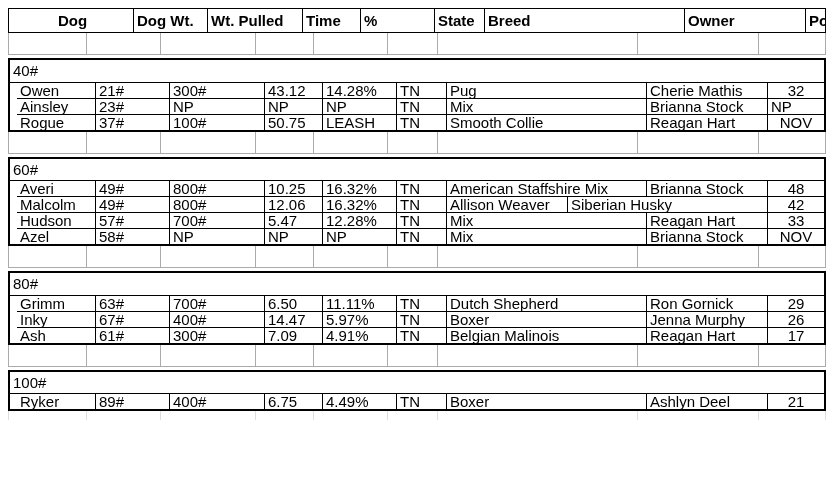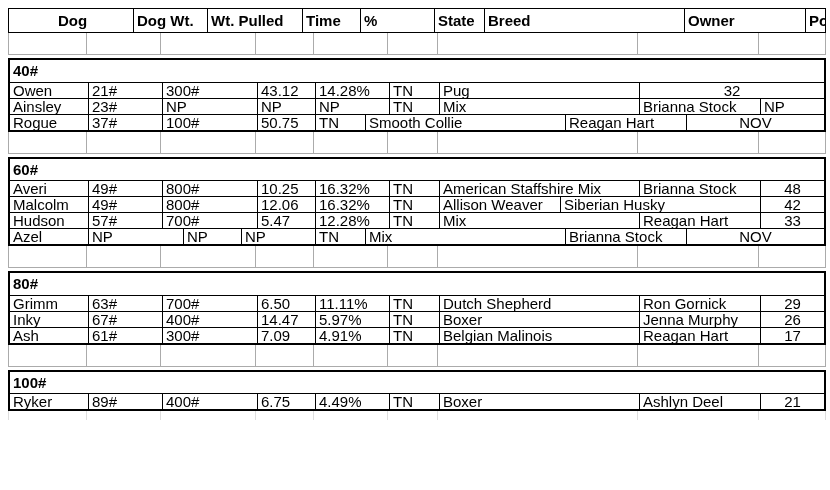--- a/index.html
+++ b/index.html
@@ -59,23 +59,23 @@
     box-sizing: border-box;
     border: 2px solid #000;
   }
   .title-row {
     box-sizing: border-box;
     height: 22.5px;
     border-bottom: 1.5px solid #000;
     display: flex;
     align-items: center;
     padding: 0 3px;
-    font-weight: bold;
-  }
-  .drow { height: 15px; }
+    font-weight: normal;
+  }
+  .drow { height: 15px; margin-left: 7px; }
   .drow + .drow { border-top: 1.5px solid #000; }
   .drow .cell + .cell { border-left: 1px solid #000; }
 
   .pts-center { justify-content: center; }
   .pts-left   { justify-content: flex-start; }
 
   
   .stub {
     box-sizing: border-box;
     height: 9px;
@@ -115,38 +115,40 @@
       <div class="section-box">
         <div class="title-row">40#</div>
         <div class="row drow">
           <div class="cell dcell" style="width: 78px;">Owen</div>
           <div class="cell dcell" style="width: 74px;">21#</div>
           <div class="cell dcell" style="width: 95px;">300#</div>
           <div class="cell dcell" style="width: 58px;">43.12</div>
           <div class="cell dcell" style="width: 74px;">14.28%</div>
           <div class="cell dcell" style="width: 50px;">TN</div>
           <div class="cell dcell" style="width: 200px;">Pug</div>
+          <div class="cell dcell" style="width: 121px;">Cherie Mathis</div>
           <div class="cell dcell pts-center last" style="width: 68px;">32</div>
         </div>
         <div class="row drow">
           <div class="cell dcell" style="width: 78px;">Ainsley</div>
           <div class="cell dcell" style="width: 74px;">23#</div>
           <div class="cell dcell" style="width: 95px;">NP</div>
           <div class="cell dcell" style="width: 58px;">NP</div>
           <div class="cell dcell" style="width: 74px;">NP</div>
           <div class="cell dcell" style="width: 50px;">TN</div>
           <div class="cell dcell" style="width: 200px;">Mix</div>
           <div class="cell dcell" style="width: 121px;">Brianna Stock</div>
           <div class="cell dcell pts-left last" style="width: 68px;">NP</div>
         </div>
         <div class="row drow">
           <div class="cell dcell" style="width: 78px;">Rogue</div>
           <div class="cell dcell" style="width: 74px;">37#</div>
           <div class="cell dcell" style="width: 95px;">100#</div>
           <div class="cell dcell" style="width: 58px;">50.75</div>
+          <div class="cell dcell" style="width: 74px;">LEASH</div>
           <div class="cell dcell" style="width: 50px;">TN</div>
           <div class="cell dcell" style="width: 200px;">Smooth Collie</div>
           <div class="cell dcell" style="width: 121px;">Reagan Hart</div>
           <div class="cell dcell pts-center last" style="width: 68px;">NOV</div>
         </div>
       </div>
       <div class="row spacer">
         <div class="cell scell" style="width: 78px;"></div>
         <div class="cell scell" style="width: 74px;"></div>
         <div class="cell scell" style="width: 95px;"></div>
@@ -188,20 +190,21 @@
           <div class="cell dcell" style="width: 95px;">700#</div>
           <div class="cell dcell" style="width: 58px;">5.47</div>
           <div class="cell dcell" style="width: 74px;">12.28%</div>
           <div class="cell dcell" style="width: 50px;">TN</div>
           <div class="cell dcell" style="width: 200px;">Mix</div>
           <div class="cell dcell" style="width: 121px;">Reagan Hart</div>
           <div class="cell dcell pts-center last" style="width: 68px;">33</div>
         </div>
         <div class="row drow">
           <div class="cell dcell" style="width: 78px;">Azel</div>
+          <div class="cell dcell" style="width: 74px;">58#</div>
           <div class="cell dcell" style="width: 95px;">NP</div>
           <div class="cell dcell" style="width: 58px;">NP</div>
           <div class="cell dcell" style="width: 74px;">NP</div>
           <div class="cell dcell" style="width: 50px;">TN</div>
           <div class="cell dcell" style="width: 200px;">Mix</div>
           <div class="cell dcell" style="width: 121px;">Brianna Stock</div>
           <div class="cell dcell pts-center last" style="width: 68px;">NOV</div>
         </div>
       </div>
       <div class="row spacer">

